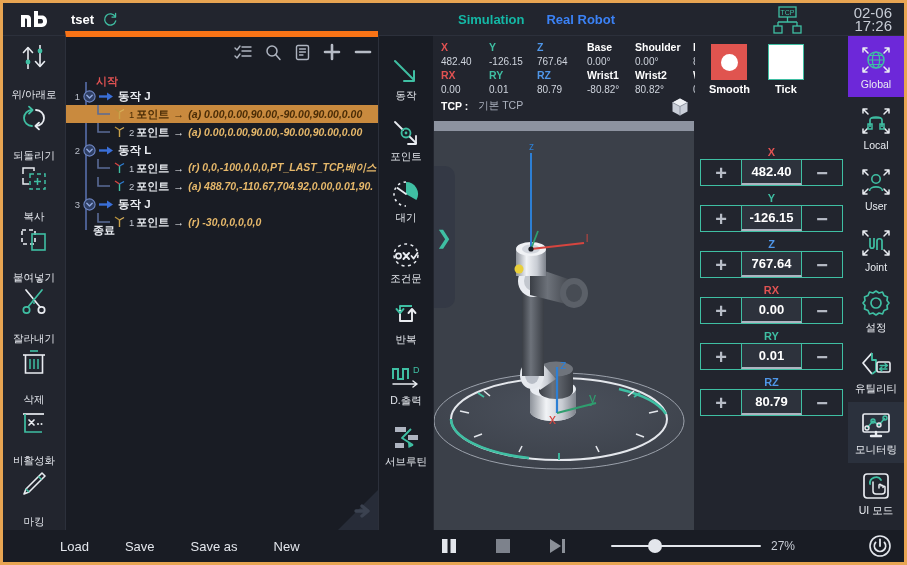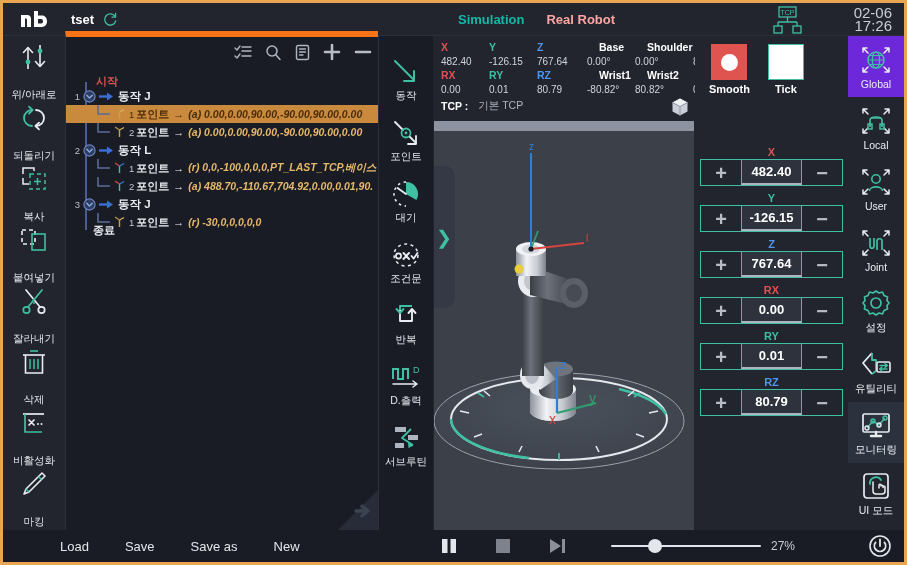--- a/index.html
+++ b/index.html
@@ -16,21 +16,21 @@
 
   
   #topbar {
     position: absolute; left: 0; top: 0; width: 901px; height: 32px;
     background: #22252e; display: flex; align-items: center;
   }
   .logo-box { width: 62px; display: flex; justify-content: center; align-items: center; }
   .proj-name { font-size: 13px; font-weight: bold; color: #fff; margin-left: 6px; }
   .refresh-ic { margin-left: 9px; display: flex; align-items: center; }
   .mode-tabs { position: absolute; left: 455px; top: 0; height: 32px; display: flex; align-items: center; gap: 22px; }
-  .mode-tab { font-size: 13px; font-weight: bold; color: #fca5a5; cursor: pointer; }
+  .mode-tab { font-size: 13px; font-weight: bold; color: #3b82f6; cursor: pointer; }
   .mode-tab.active { color: #14b8a6; }
   .tcp-net { position: absolute; left: 765px; top: 3px; }
   .clock { position: absolute; right: 12px; top: 3px; text-align: right; font-size: 15px; color: #c8cdd6; line-height: 13px; }
 
   
   #leftbar {
     position: absolute; left: 0; top: 32px; width: 62px; height: 501px;
     background: #22252e; border-top: 1px solid #2c303b;
     display: flex; flex-direction: column; align-items: center; padding-top: 5px;
   }
@@ -78,21 +78,21 @@
   .cmd-lbl { font-size: 10.5px; color: #e3e6ec; margin-top: 1px; white-space: nowrap; }
 
   
   #center { position: absolute; left: 430px; top: 32px; width: 262px; height: 501px; background: #22252e;
             border-top: 1px solid #2c303b; }
   #readout { position: absolute; left: 0; top: 0; width: 262px; height: 85px; padding: 5px 8px 0 8px; }
   .ro-grid { display: grid; grid-template-columns: 48px 48px 50px 48px 58px 40px; row-gap: 1px; }
   .ro-h { font-size: 10.5px; font-weight: bold; line-height: 13px; }
   .ro-v { font-size: 10px; color: #cfd4dd; line-height: 13px; }
   .ro-x { color: #e05252; } .ro-y { color: #3fbfa3; } .ro-z { color: #4f96e8; }
-  .ro-j { color: #ffffff; margin-left: 12px; }
+  .ro-j { color: #ffffff; }
   .tcp-row { position: absolute; left: 8px; top: 63px; width: 248px; display: flex; align-items: center; }
   .tcp-k { font-size: 10.5px; font-weight: bold; color: #ffffff; }
   .tcp-v { font-size: 10.5px; color: #aeb4c0; margin-left: 10px; }
   .cube-ic { position: absolute; right: 0; top: -2px; cursor: pointer; }
   #viewport { position: absolute; left: 1px; top: 85px; width: 260px; height: 415px;
               background: #3a3f4a; overflow: hidden; }
   .vp-top { position: absolute; left: 0; top: 0; width: 260px; height: 10px; background: #8d93a0; }
   .vp-body { position: absolute; left: 0; top: 10px; width: 260px; height: 405px; background: #3b4049; }
   .handle { position: absolute; left: -1px; top: 45px; width: 22px; height: 142px;
             background: #343945; border-radius: 0 10px 10px 0; display: flex;

